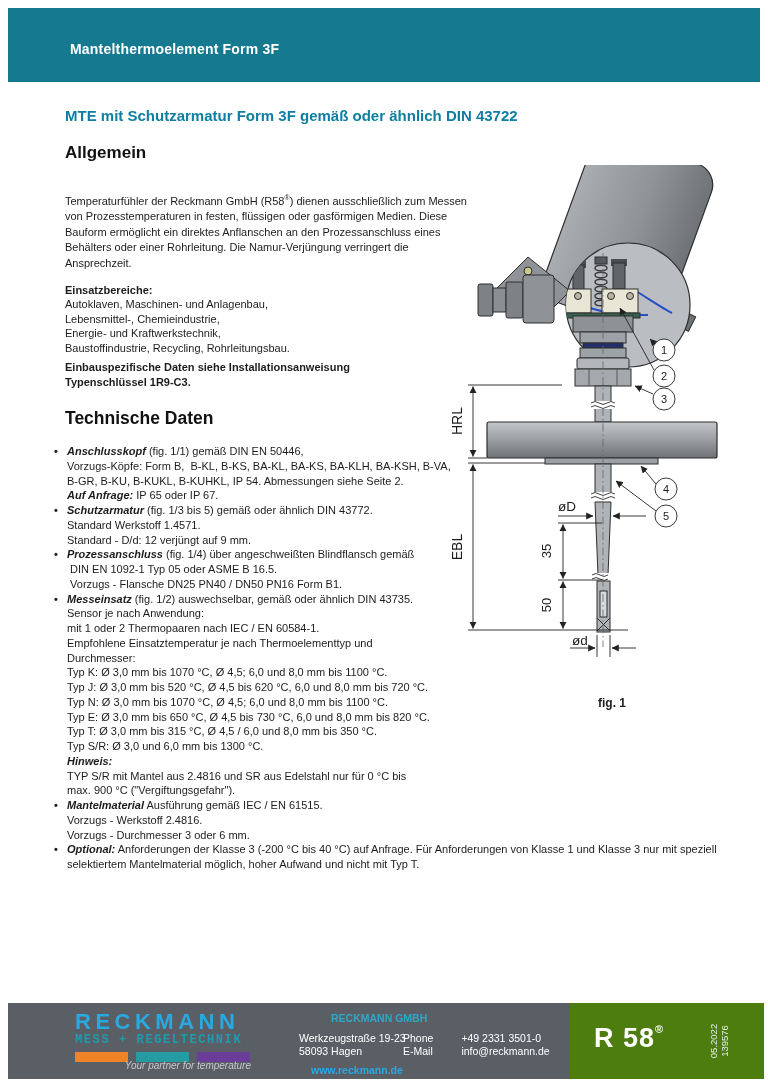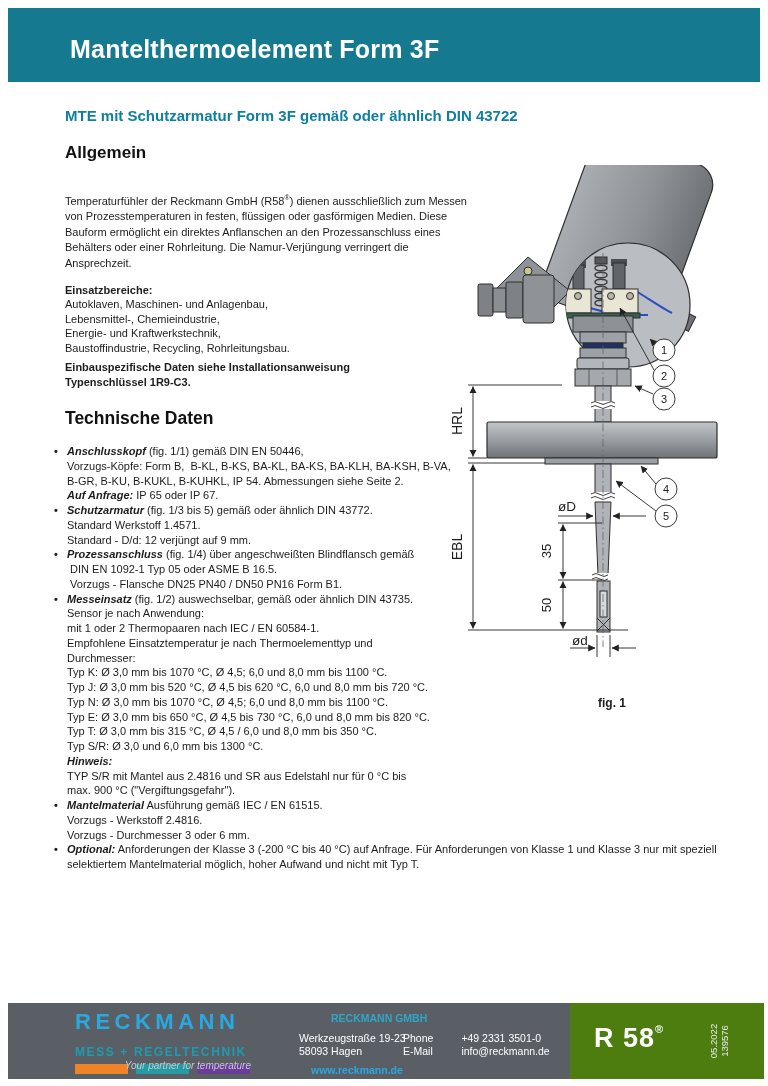--- a/index.html
+++ b/index.html
@@ -2,21 +2,21 @@
 <html><head>
 <meta charset="utf-8">
 <style>
   html,body{margin:0;padding:0;background:#ffffff;}
   .page{position:relative;width:768px;height:1086px;background:#fff;overflow:hidden;
         font-family:"Liberation Sans","DejaVu Sans",sans-serif;color:#1c1c1c;}
 
   
   .topbar{position:absolute;left:8px;top:8px;width:752px;height:74px;background:#15798F;
           display:flex;align-items:center;}
-  .topbar h1{margin:8px 0 0 62px;color:#fff;font-size:25px;font-weight:700;letter-spacing:.2px;}
+  .topbar h1{margin:8px 0 0 62px;color:#fff;font-size:14px;font-weight:700;letter-spacing:.2px;}
 
   .subtitle{position:absolute;left:65px;top:107px;color:#0E7EA3;font-size:15px;font-weight:700;}
   .h-allgemein{position:absolute;left:65px;top:143px;font-size:17px;font-weight:700;color:#111;}
 
   .intro{position:absolute;left:65px;top:190px;width:402px;font-size:11px;line-height:15.5px;}
   .intro sup{font-size:7px;}
 
   .einsatz{position:absolute;left:65px;top:283px;font-size:11px;line-height:14.4px;}
   .einsatz .hd{font-weight:700;}
   .note{position:absolute;left:65px;top:360px;font-size:11px;line-height:15px;font-weight:700;}
@@ -29,21 +29,21 @@
   .bullet .line{white-space:pre;}
   .bullet .bold{font-weight:700;font-style:italic;}
 
   
   .figure{position:absolute;left:450px;top:165px;width:318px;height:560px;}
 
   
   .footer{position:absolute;left:8px;top:1003px;width:756px;height:76px;background:#5A5F66;}
   .brand{position:absolute;left:67px;top:8px;width:176px;}
   .brand-name{color:#29A9E1;font-size:22px;font-weight:800;letter-spacing:4.5px;line-height:22px;}
-  .brand-sub{color:#1D9CB0;font-size:12px;font-weight:700;letter-spacing:1.6px;margin-top:12px;}
+  .brand-sub{color:#1D9CB0;font-size:12px;font-weight:700;letter-spacing:1.6px;margin-top:0;font-family:Liberation Mono, monospace;}
   .swatches{display:flex;gap:8px;margin-top:5px;}
   .swatches span{display:block;width:53px;height:10px;}
   .sw-o{background:#F08228;} .sw-t{background:#259BA4;} .sw-p{background:#6A3D98;}
   .tagline{position:absolute;left:51px;top:57px;width:192px;text-align:right;color:#C6C9CD;
            font-style:italic;font-size:10px;white-space:nowrap;}
   .company{position:absolute;left:291px;top:9px;font-size:10.5px;line-height:13px;color:#fff;}
   .company .cname{color:#2FA7C9;font-weight:700;margin-bottom:7px;margin-left:32px;}
   .company .site{color:#29A9E1;font-weight:700;margin-top:6px;margin-left:12px;}
   .contact{position:absolute;left:395px;top:29px;font-size:10.5px;line-height:13px;color:#fff;display:flex;gap:28px;}
   .contact .labels{font-weight:400;}

